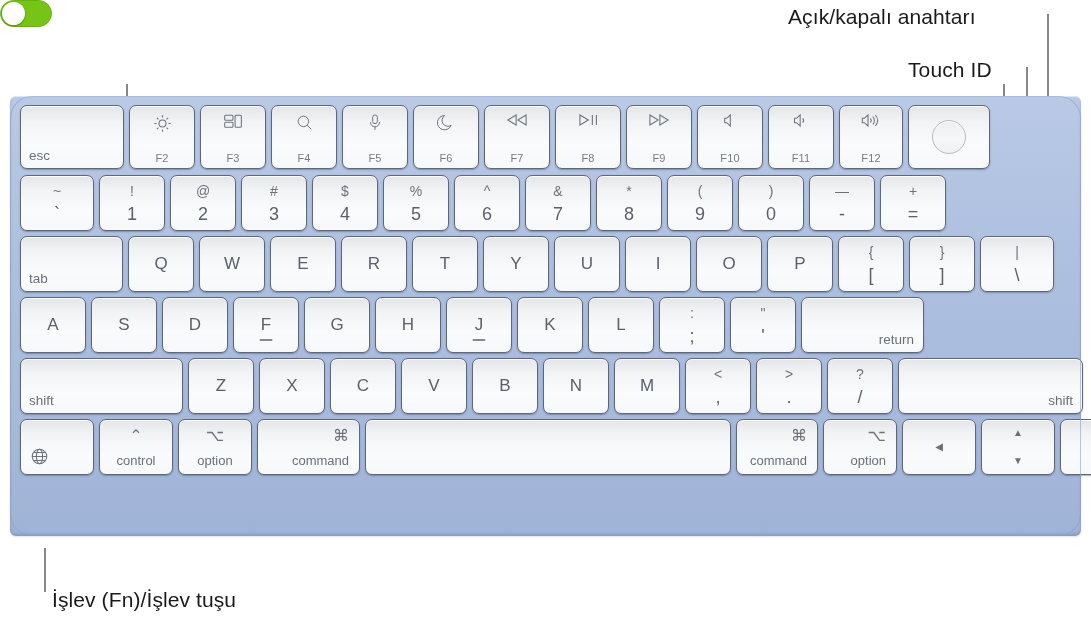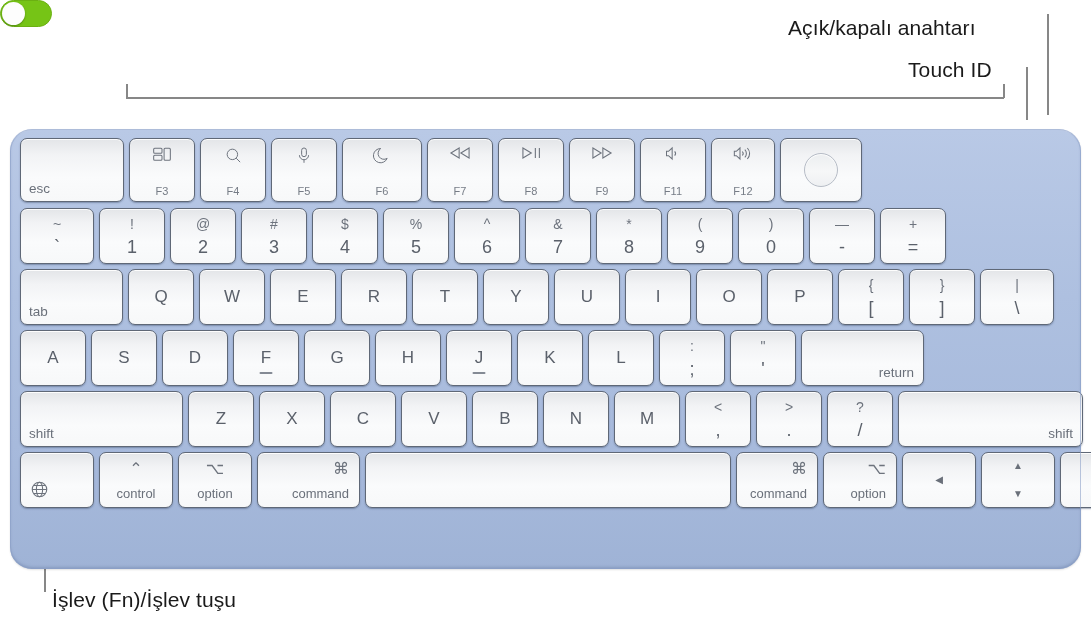--- a/index.html
+++ b/index.html
@@ -50,24 +50,24 @@
     border-radius: 50%;
     background: #fdfdfd;
     margin-left: 1px;
     box-shadow: 0 1px 2px rgba(0,0,0,.3);
   }
 
   
   #keyboard {
     position: absolute;
     left: 10px;
-    top: 129px;
+    top: 96px;
     width: 1071px;
     height: 440px;
-    border-radius: 22px;
+    border-radius: 6px;
     background:
       linear-gradient(180deg, #b9c9e6 0%, #aec0e0 38%, #a7badc 72%, #9fb3d6 100%);
     box-shadow:
       inset 0 1px 0 rgba(255,255,255,.55),
       inset 0 -2px 3px rgba(90,110,150,.35),
       0 1px 2px rgba(0,0,0,.12);
     padding: 9px 10px 10px 10px;
   }
   #keyboard::after {
     content:"";
@@ -223,21 +223,21 @@
   svg.icn * { stroke: #6d737d; fill: none; stroke-width: 1.25; }
 </style>
 </head>
 <body>
 
 <div id="stage">
 
   <div class="toggle-switch">
     <div class="toggle-knob"></div>
   </div>
-  <div class="callout-label" style="left:788px; top:4px;margin-top:11px;">Açık/kapalı anahtarı</div>
+  <div class="callout-label" style="left:788px; top:4px;">Açık/kapalı anahtarı</div>
 
   <div class="leader v" style="left:1047px; top:14px; height:101px;"></div>
 
   <div class="callout-label" style="left:908px; top:57px;">Touch ID</div>
   <div class="leader v" style="left:1026px; top:67px; height:53px;"></div>
 
   <div class="leader h" style="left:126px; top:97px; width:878px;"></div>
   <div class="leader v" style="left:126px; top:84px; height:14px;"></div>
   <div class="leader v" style="left:1003px; top:84px; height:14px;"></div>
 
@@ -245,20 +245,36 @@
   <div class="callout-label" style="left:52px; top:587px;">İşlev (Fn)/İşlev tuşu</div>
 
   <div id="keyboard">
 
     <div class="krow fnrow">
       <div class="key fn-key" style="width:104px">
         <span class="lbl-bl">esc</span>
       </div>
 
 
+      <div class="key fn-key" style="width:66px">
+        <span class="glyph-top">
+          <svg class="icn" width="21" height="21" viewBox="0 0 24 24" style="margin:0 auto">
+            <circle cx="12" cy="12" r="4"></circle>
+            <line x1="12" y1="2.6" x2="12" y2="5.2"></line>
+              <line x1="12" y1="18.8" x2="12" y2="21.4"></line>
+            <line x1="2.6" y1="12" x2="5.2" y2="12"></line>
+              <line x1="18.8" y1="12" x2="21.4" y2="12"></line>
+            <line x1="5.6" y1="5.6" x2="7.4" y2="7.4"></line>
+              <line x1="16.6" y1="16.6" x2="18.4" y2="18.4"></line>
+            <line x1="18.4" y1="5.6" x2="16.6" y2="7.4"></line>
+              <line x1="7.4" y1="16.6" x2="5.6" y2="18.4"></line>
+          </svg>
+        </span>
+        <span class="lbl-bc">F2</span>
+      </div>
 
       <div class="key fn-key" style="width:66px">
         <span class="glyph-top">
           <svg class="icn" width="20" height="17" viewBox="0 0 24 20" style="margin:0 auto">
             <rect x="2" y="2.5" width="10" height="6" rx="1.2"></rect>
             <rect x="14.5" y="2.5" width="7.5" height="14.5" rx="1.2"></rect>
             <rect x="2" y="10.8" width="10" height="6.2" rx="1.2"></rect>
           </svg>
         </span>
         <span class="lbl-bc">F3</span>
@@ -278,21 +294,21 @@
         <span class="glyph-top">
           <svg class="icn" width="16" height="19" viewBox="0 0 18 24" style="margin:0 auto">
             <rect x="6" y="2.5" width="6" height="11" rx="3"></rect>
             <path d="M3.2 11.6 a5.8 5.8 0 0 0 11.6 0"></path>
             <line x1="9" y1="17.4" x2="9" y2="21.2"></line>
           </svg>
         </span>
         <span class="lbl-bc">F5</span>
       </div>
 
-      <div class="key fn-key" style="width:80px">
+      <div class="key fn-key" style="width:66px">
         <span class="glyph-top">
           <svg class="icn" width="18" height="19" viewBox="0 0 22 24" style="margin:0 auto">
             <path d="M17.5 15.6 A9 9 0 1 1 9.4 3.2 A7.4 7.4 0 0 0 17.5 15.6 Z"></path>
           </svg>
         </span>
         <span class="lbl-bc">F6</span>
       </div>
 
       <div class="key fn-key" style="width:66px">
         <span class="glyph-top">
@@ -318,20 +334,28 @@
       <div class="key fn-key" style="width:66px">
         <span class="glyph-top">
           <svg class="icn" width="24" height="14" viewBox="0 0 28 16" style="margin:0 auto">
             <path d="M3.4 2.2 L3.4 13.8 L13 8 Z"></path>
             <path d="M15 2.2 L15 13.8 L24.6 8 Z"></path>
           </svg>
         </span>
         <span class="lbl-bc">F9</span>
       </div>
 
+      <div class="key fn-key" style="width:66px">
+        <span class="glyph-top">
+          <svg class="icn" width="14" height="15" viewBox="0 0 16 18" style="margin:0 auto">
+            <path d="M8.4 2.4 L4 6.4 L1.6 6.4 L1.6 11.6 L4 11.6 L8.4 15.6 Z"></path>
+          </svg>
+        </span>
+        <span class="lbl-bc">F10</span>
+      </div>
 
       <div class="key fn-key" style="width:66px">
         <span class="glyph-top">
           <svg class="icn" width="17" height="15" viewBox="0 0 20 18" style="margin:0 auto">
             <path d="M8.4 2.4 L4 6.4 L1.6 6.4 L1.6 11.6 L4 11.6 L8.4 15.6 Z"></path>
             <path d="M11.4 6.4 a4 4 0 0 1 0 5.2"></path>
           </svg>
         </span>
         <span class="lbl-bc">F11</span>
       </div>

